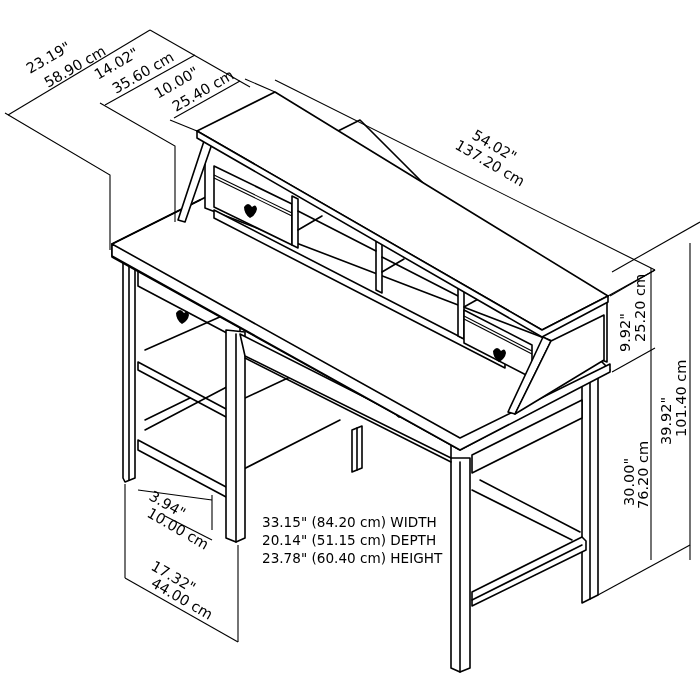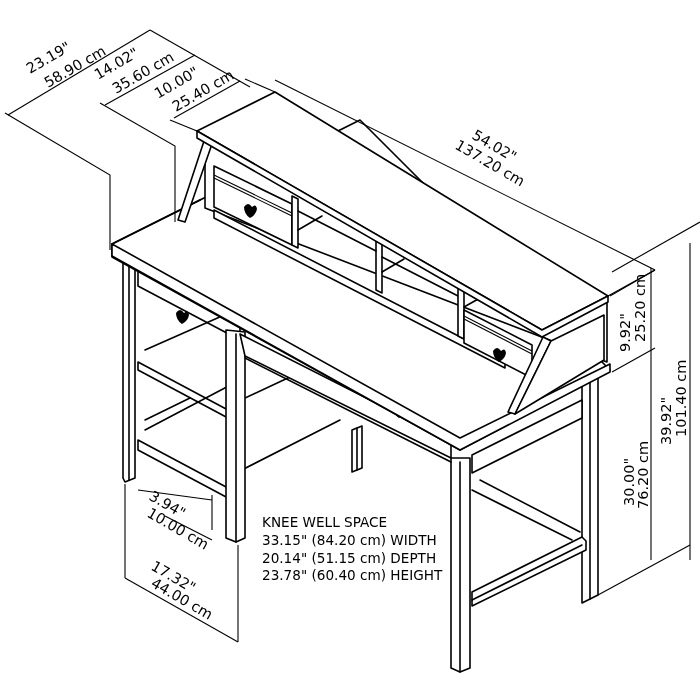--- a/index.html
+++ b/index.html
@@ -157,17 +157,16 @@
 
     <text class="lbl" transform="translate(148,499) rotate(30)">3.94"</text>
     <text class="lbl" transform="translate(146,516) rotate(30)">10.00 cm</text>
 
     <text class="lbl" transform="translate(150,569) rotate(30)">17.32"</text>
     <text class="lbl" transform="translate(150,586) rotate(30)">44.00 cm</text>
   </g>
 </svg>
 
 <div class="knee">
-  <div>KNEE WELL SPACE</div>
   <div>33.15" (84.20 cm) WIDTH</div>
   <div>20.14" (51.15 cm) DEPTH</div>
   <div>23.78" (60.40 cm) HEIGHT</div>
 </div>
 
 </body></html>

